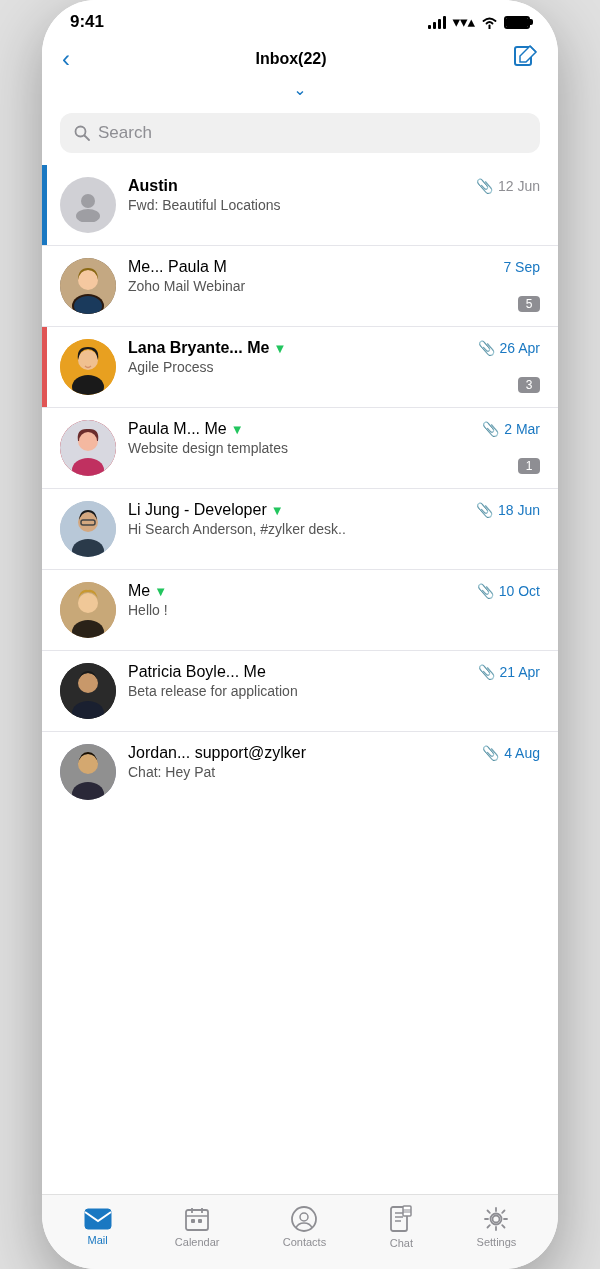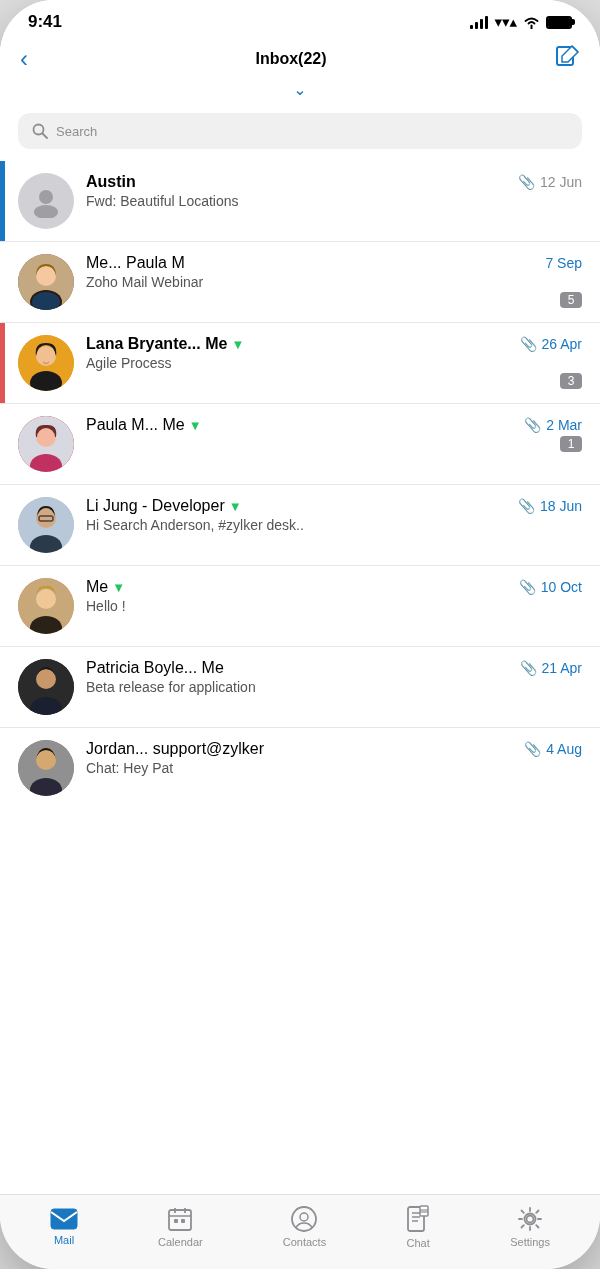--- a/index.html
+++ b/index.html
@@ -6,21 +6,21 @@
     * { box-sizing: border-box; margin: 0; padding: 0; }
     body {
       background: #e0e0e0;
       display: flex;
       justify-content: center;
       align-items: center;
       min-height: 100vh;
       font-family: -apple-system, BlinkMacSystemFont, 'Helvetica Neue', Arial, sans-serif;
     }
     .phone-frame {
-      width: 600px;
+      width: 516px;
       height: 1269px;
       background: #fff;
       border-radius: 54px;
       overflow: hidden;
       position: relative;
       box-shadow: 0 20px 60px rgba(0,0,0,0.3);
     }
     .status-bar {
       display: flex;
       justify-content: space-between;
@@ -110,21 +110,21 @@
     .search-bar {
       display: flex;
       align-items: center;
       background: #f0f0f0;
       border-radius: 12px;
       padding: 10px 14px;
       gap: 8px;
     }
     .search-placeholder {
       color: #8e8e93;
-      font-size: 13px;
+      font-size: 17px;
     }
     .email-list {
       overflow-y: auto;
       flex: 1;
       background: #fff;
     }
     .email-item {
       display: flex;
       align-items: flex-start;
       padding: 12px 18px;
@@ -389,20 +389,21 @@
         <div class="email-top-row">
           <span class="email-sender email-sender-read">
             Paula M... Me
             <span class="flag-icon">▼</span>
           </span>
           <span class="email-date">
             <span style="color:#8e8e93;">📎</span>
             2 Mar
           </span>
         </div>
+        <div class="email-subject">Website design templates</div>
         <div class="email-bottom-row">
           <span class="thread-count">1</span>
         </div>
       </div>
     </div>
 
     <div class="email-item">
       <div class="avatar" style="background:#b0c0d0;">
         <svg width="56" height="56" viewBox="0 0 56 56">
           <circle cx="28" cy="28" r="28" fill="#b8c8d8"></circle>

